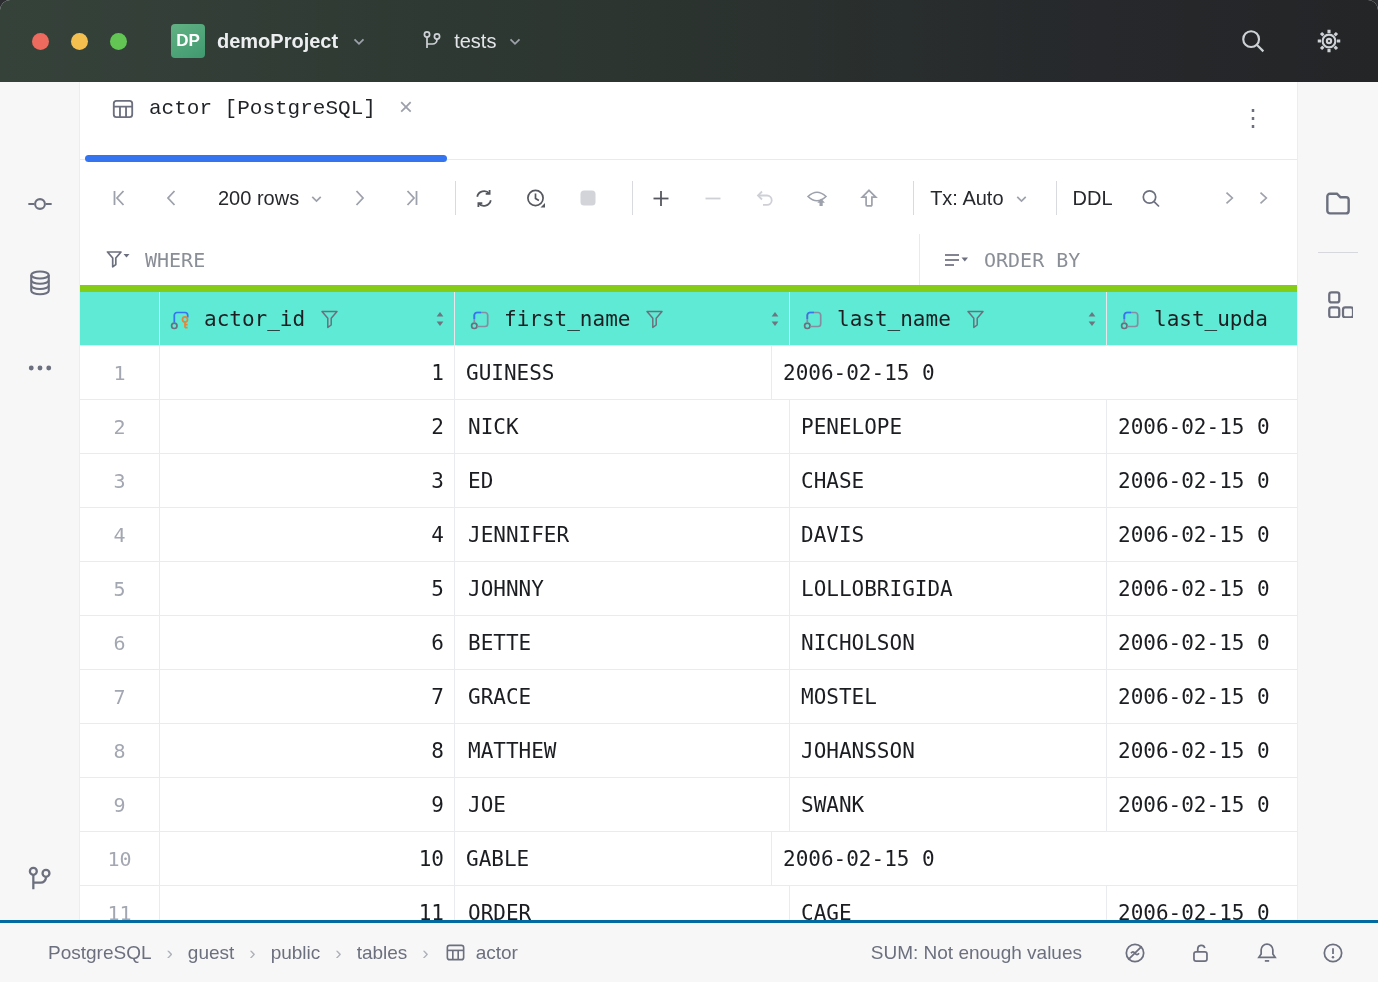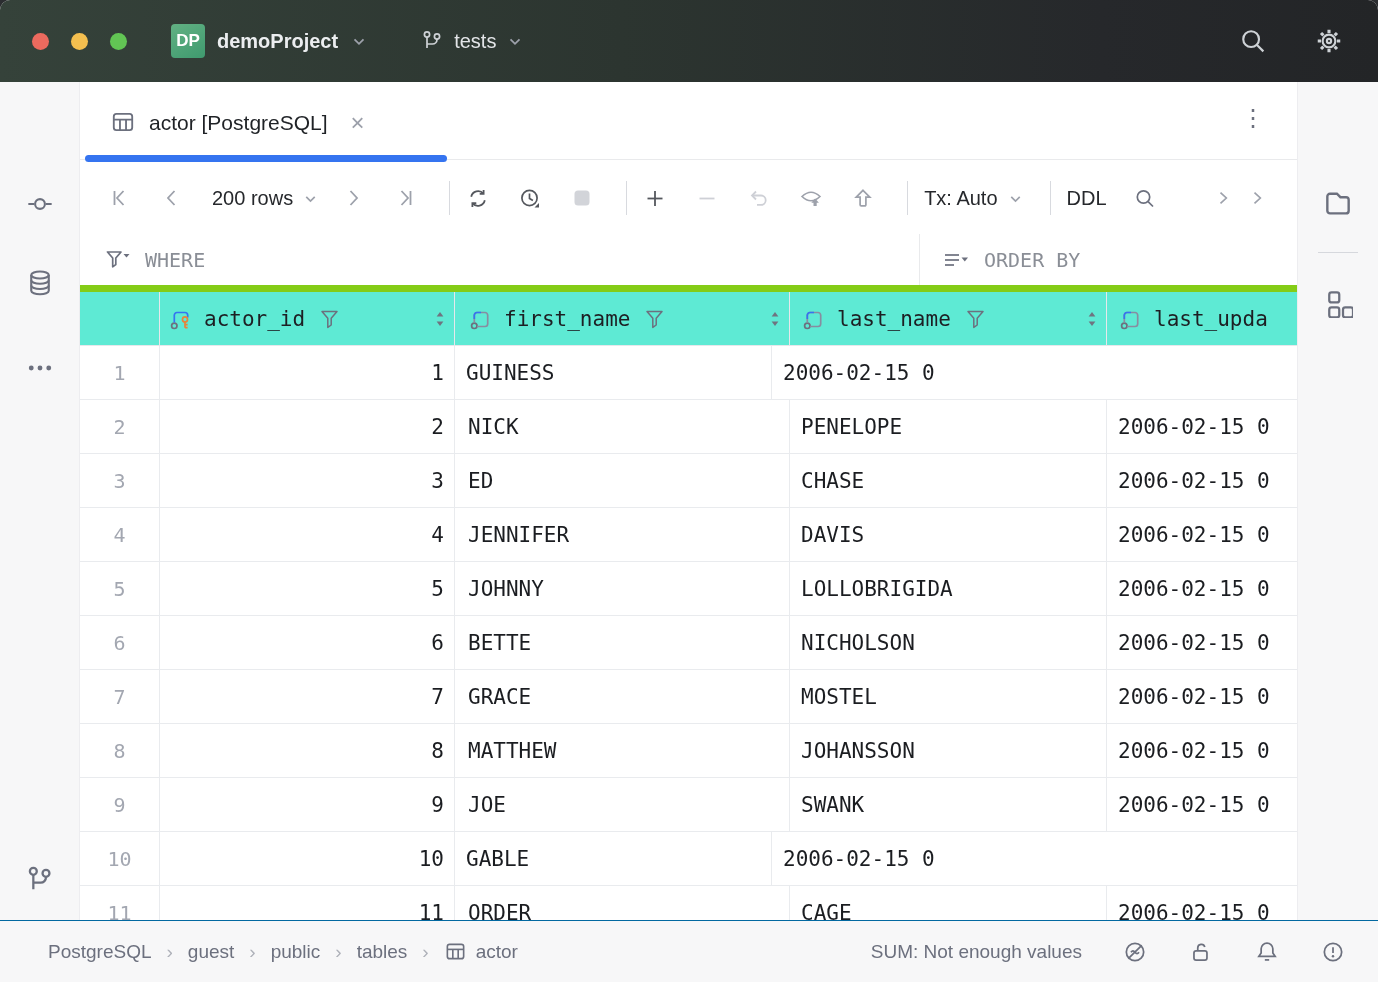--- a/index.html
+++ b/index.html
@@ -28,21 +28,21 @@
   .rstrip{position:absolute;left:1297px;top:82px;width:81px;height:838px;background:#f7f7f8;
     border-left:1px solid #ededf0;box-sizing:border-box;}
   .strip-ic{position:absolute;left:50%;transform:translateX(-50%);color:#6c707e;cursor:pointer;}
   .rdivider{position:absolute;left:50%;transform:translateX(-50%);top:170px;width:40px;height:1px;background:#d6d8dd;}
 
   
   .main{position:absolute;left:80px;top:82px;width:1217px;height:838px;background:#fff;overflow:hidden;}
 
   .tabbar{position:relative;height:80px;}
   .tabbar::after{content:"";position:absolute;left:0;bottom:2px;height:1px;width:100%;background:#e9eaec;}
-  .tab{position:absolute;left:20px;top:0;height:53px;display:flex;align-items:flex-end;gap:13px;padding:0 10px;cursor:pointer;}
+  .tab{position:absolute;left:20px;top:0;height:53px;display:flex;align-items:center;gap:13px;padding:0 10px;cursor:pointer;font-family:Liberation Mono, monospace;}
   .tab-label{font-size:21px;color:#1f2226;}
   .tab-close{font-size:24px;color:#9ca0aa;margin-left:10px;line-height:1;}
   .kebab{position:absolute;right:32px;top:24px;font-size:24px;color:#6c707e;cursor:pointer;line-height:1;}
   .progress{position:absolute;left:5px;bottom:0;width:362px;height:7px;border-radius:4px;background:#3574f0;z-index:2;}
 
   .toolbar{height:72px;display:flex;align-items:center;padding-left:28px;gap:0;}
   .tbi{display:flex;align-items:center;justify-content:center;width:24px;height:24px;margin-right:28px;cursor:pointer;}
   .tsep{width:1px;height:34px;background:#d8dadf;margin:0 16px 0 4px;}
   .tb-text{font-size:20px;color:#26282c;display:flex;align-items:center;gap:9px;margin-right:22px;cursor:pointer;}
   .ic-dark{color:#54575d;} .ic-gray{color:#9da1ab;} .ic-light{color:#ced0d6;} .ic-mid{color:#6c707e;}
@@ -69,21 +69,21 @@
   .cell{box-sizing:border-box;border-right:1px solid #e9ebee;display:flex;align-items:center;
         font-family:"DejaVu Sans Mono",monospace;font-size:21px;color:#1b1d21;overflow:hidden;white-space:nowrap;}
   .c-rn{width:80px;justify-content:center;color:#a3a7b1;font-size:20px;}
   .c-id{width:295px;justify-content:flex-end;padding-right:10px;}
   .c-first{width:335px;padding-left:13px;}
   .c-last{width:317px;padding-left:11px;}
   .c-upd{flex:1;padding-left:11px;border-right:none;}
 
   
   .statusbar{position:absolute;left:0;top:920px;width:1378px;height:62px;background:#f7f7f8;
-    border-top:1px solid #0369a1;box-sizing:border-box;display:flex;align-items:center;}
+    border-top:3px solid #0369a1;box-sizing:border-box;display:flex;align-items:center;}
   .crumbs{display:flex;align-items:center;gap:15px;margin-left:48px;font-size:19px;color:#6c707e;}
   .crumb{cursor:pointer;}
   .crumb-sep{color:#aeb1b9;font-size:19px;}
   .crumb-last{display:flex;align-items:center;gap:9px;}
   .sb-right{margin-left:auto;display:flex;align-items:center;gap:40px;margin-right:32px;}
   .sum-text{font-size:19px;color:#6c707e;margin-right:0px;}
   .sbi{color:#6c707e;cursor:pointer;}
 </style>
 </head>
 <body>
@@ -218,21 +218,21 @@
         <svg width="24" height="24" viewBox="0 0 24 24" fill="none" stroke="currentColor" stroke-width="1.8">
             <line x1="6.5" y1="5" x2="6.5" y2="19"></line>
             <polyline points="15.5,5 9,12 15.5,19"></polyline>
           </svg>
       </span>
       <span class="tbi ic-gray">
         <svg width="24" height="24" viewBox="0 0 24 24" fill="none" stroke="currentColor" stroke-width="1.8">
             <polyline points="14.5,5 8,12 14.5,19"></polyline>
           </svg>
       </span>
-      <span class="tb-text" style="">
+      <span class="tb-text" style="margin-left:6px">
         <span>200 rows</span>
         <span class="chev">
           <svg width="17" height="17" viewBox="0 0 16 16" fill="none" stroke="currentColor" stroke-width="1.6">
               <polyline points="4,6.5 8,10.5 12,6.5"></polyline>
             </svg>
         </span>
       </span>
       <span class="tbi ic-gray">
         <svg width="24" height="24" viewBox="0 0 24 24" fill="none" stroke="currentColor" stroke-width="1.8">
             <polyline points="9.5,5 16,12 9.5,19"></polyline>

